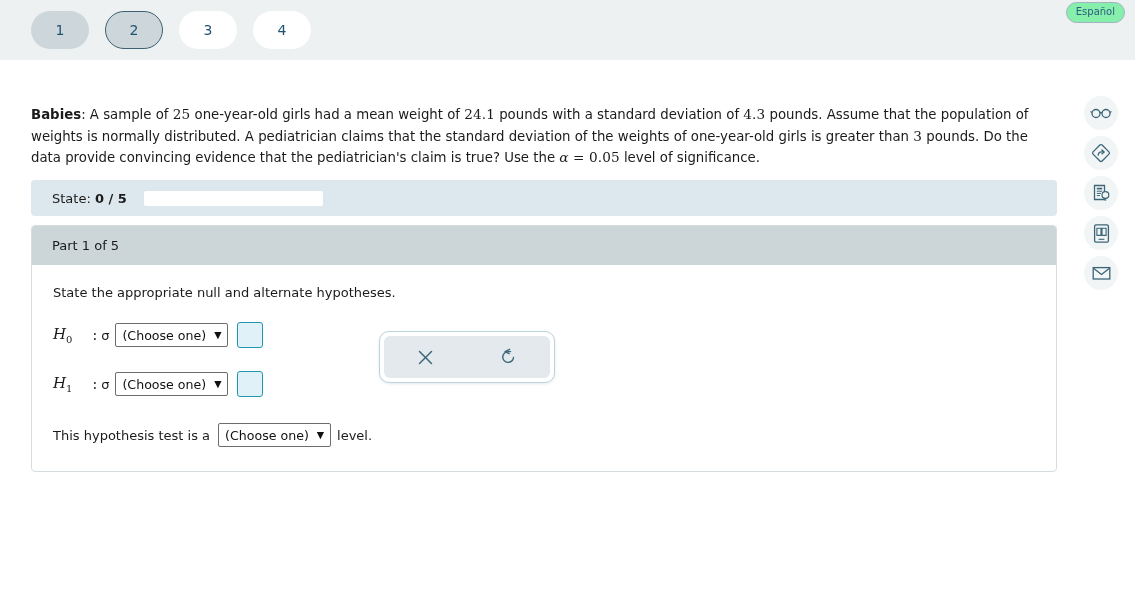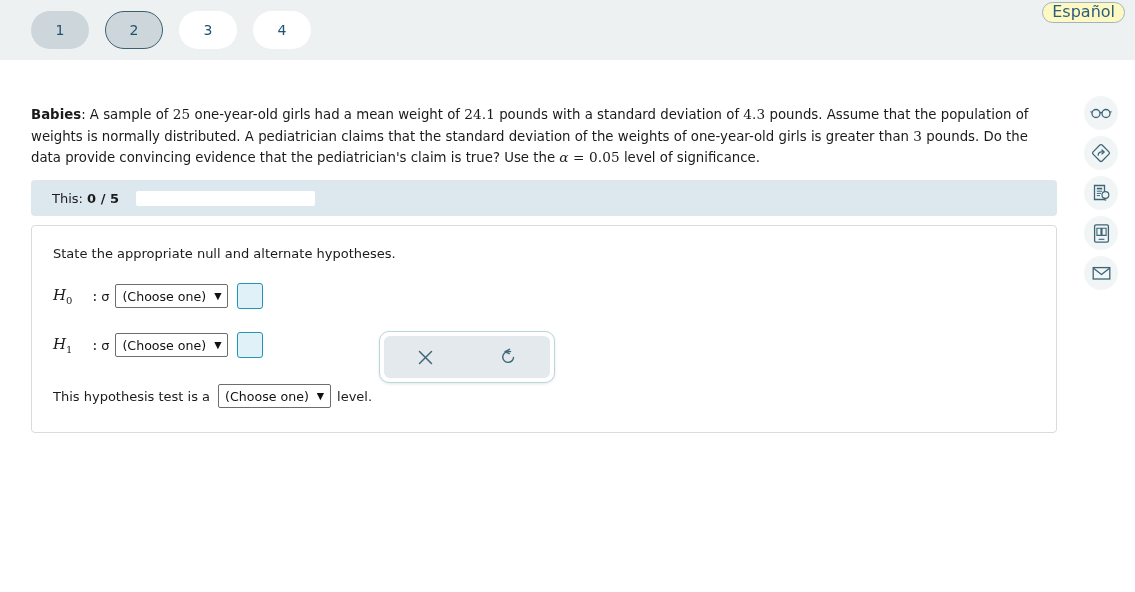--- a/index.html
+++ b/index.html
@@ -50,23 +50,23 @@
     background: #cdd7db;
     border: 1.5px solid #3d6070;
   }
 
   #lang-button {
     position: absolute;
     right: 10px; top: 2px;
     padding: 2px 9px 3px 9px;
     border: 1px solid #9fb4c0;
     border-radius: 11px;
-    background: #fef9c3;
+    background: #86efac;
     color: #2b5d7d;
-    font-size: 16px;
+    font-size: 10px;
     line-height: 14px;
   }
 
   
   #question-text {
     position: absolute;
     left: 31px; top: 104px;
     width: 1021px;
     line-height: 21.5px;
     font-size: 13.3px;
@@ -286,28 +286,31 @@
 <div id="lang-button">
   <span>Español</span>
 </div>
 
 <div id="question-text">
   <b>Babies</b><span>: A sample of </span><span class="mathnum">25</span><span> one-year-old girls had a mean weight of </span><span class="mathnum">24.1</span><span> pounds with a standard deviation of </span><span class="mathnum">4.3</span><span> pounds. Assume that the population of weights is normally distributed. A pediatrician claims that the standard deviation of the weights of one-year-old girls is greater than </span><span class="mathnum">3</span><span> pounds. Do the data provide convincing evidence that the pediatrician's claim is true? Use the </span><span class="mathvar">α</span><span class="mathnum"> = </span><span class="mathnum">0.05</span><span> level of significance.</span>
 </div>
 
 <div id="part-progress">
   <div id="part-progress-label">
-    <span>This: </span><b>0</b><b> / </b><b>5</b>
+    <span>State: </span><b>0</b><b> / </b><b>5</b>
   </div>
   <div id="progress-track">
     <div id="progress-fill" style="width: 0%;"></div>
   </div>
 </div>
 
 <div id="part-panel">
+  <div id="part-panel-header">
+    <span>Part 1 of 5</span>
+  </div>
   <div id="part-panel-body">
 
     <div id="prompt-line">State the appropriate null and alternate hypotheses.</div>
 
     <div class="hyp-row">
       <span class="hyp-label"><span>H</span><sub>0</sub></span>
       <span class="hyp-colon">:</span>
       <span class="hyp-sigma">σ</span>
       <div class="select-box select-hyp">
         <span>(Choose one)</span>

